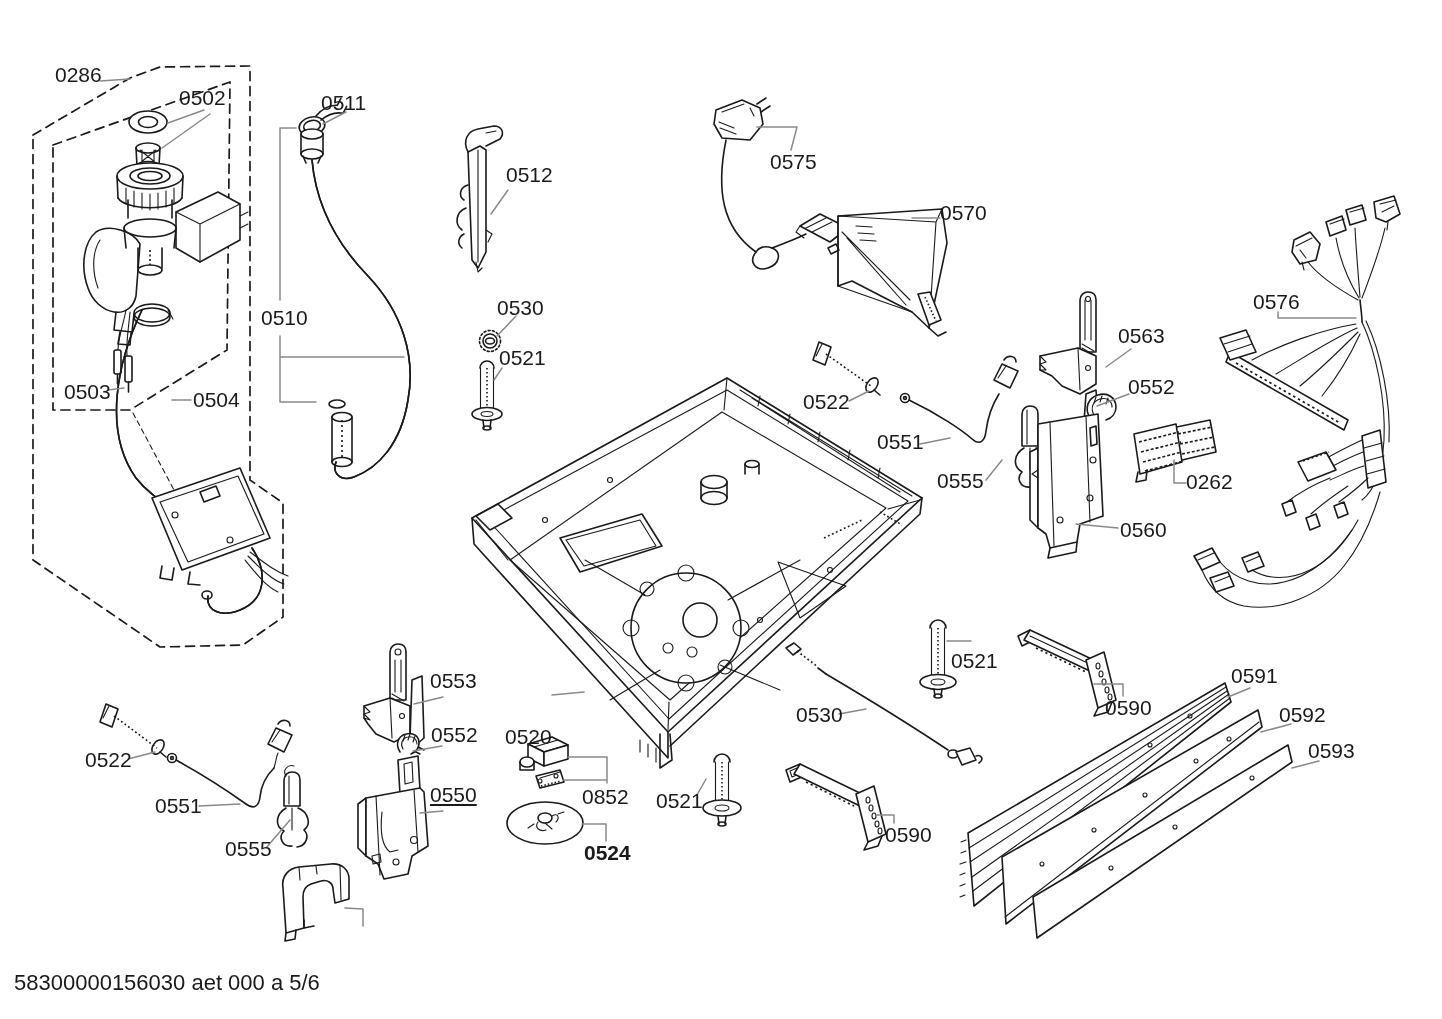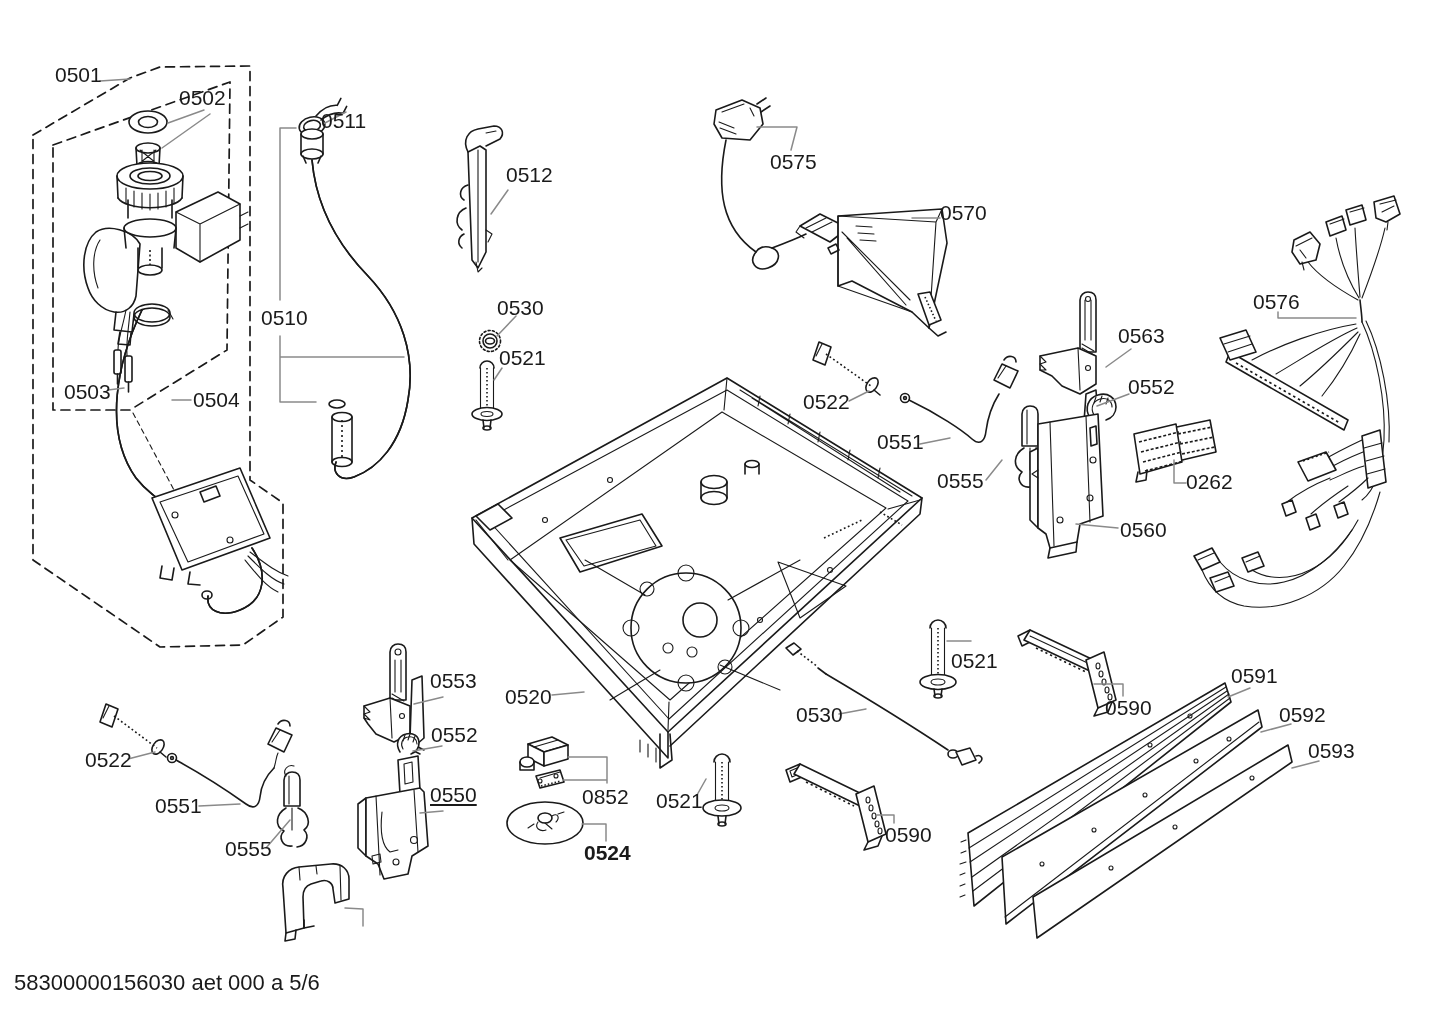--- a/index.html
+++ b/index.html
@@ -493,42 +493,42 @@
     <path class="lead" d="M839,714 L866,709"></path>
     <path class="lead" d="M1094,684 L1123,684 L1123,696"></path>
     <path class="lead" d="M877,815 L894,815 L894,823"></path>
     <path class="lead" d="M1250,688 L1228,697"></path>
     <path class="lead" d="M1291,724 L1261,732"></path>
     <path class="lead" d="M1319,761 L1292,768"></path>
   </g>
 </svg>
 
 <div id="labels">
-      <div class="plabel" style="left: 55px; top: 64px;">0501</div>
+      <div class="plabel" style="left: 55px; top: 64px;">0286</div>
       <div class="plabel" style="left: 179px; top: 87px;">0502</div>
-      <div class="plabel" style="left: 321px; top: 92px; margin-top: 18px;">0511</div>
+      <div class="plabel" style="left: 321px; top: 92px;">0511</div>
       <div class="plabel" style="left: 506px; top: 164px;">0512</div>
       <div class="plabel" style="left: 261px; top: 307px;">0510</div>
       <div class="plabel" style="left: 497px; top: 297px;">0530</div>
       <div class="plabel" style="left: 499px; top: 347px;">0521</div>
       <div class="plabel" style="left: 64px; top: 381px;">0503</div>
       <div class="plabel" style="left: 193px; top: 389px;">0504</div>
       <div class="plabel" style="left: 770px; top: 151px; text-align: center;">0575</div>
       <div class="plabel" style="left: 940px; top: 202px;">0570</div>
       <div class="plabel" style="left: 1253px; top: 291px;">0576</div>
       <div class="plabel" style="left: 1118px; top: 325px;">0563</div>
       <div class="plabel" style="left: 1128px; top: 376px;">0552</div>
       <div class="plabel" style="left: 803px; top: 391px;">0522</div>
       <div class="plabel" style="left: 877px; top: 431px;">0551</div>
       <div class="plabel" style="left: 937px; top: 470px;">0555</div>
       <div class="plabel" style="left: 1186px; top: 471px;">0262</div>
       <div class="plabel" style="left: 1120px; top: 519px;">0560</div>
       <div class="plabel" style="left: 430px; top: 670px;">0553</div>
       <div class="plabel" style="left: 431px; top: 724px;">0552</div>
-      <div class="plabel" style="left: 505px; top: 686px;">0520</div>
+      <div class="plabel" style="left: 505px; top: 726px;">0520</div>
       <div class="plabel" style="left: 430px; top: 784px; text-decoration: underline;">0550</div>
       <div class="plabel" style="left: 85px; top: 749px;">0522</div>
       <div class="plabel" style="left: 155px; top: 795px;">0551</div>
       <div class="plabel" style="left: 225px; top: 838px;">0555</div>
       <div class="plabel" style="left: 582px; top: 786px;">0852</div>
       <div class="plabel" style="left: 584px; top: 842px; font-weight: bold;">0524</div>
       <div class="plabel" style="left: 656px; top: 790px;">0521</div>
       <div class="plabel" style="left: 796px; top: 704px;">0530</div>
       <div class="plabel" style="left: 951px; top: 650px;">0521</div>
       <div class="plabel" style="left: 1105px; top: 697px;">0590</div>

